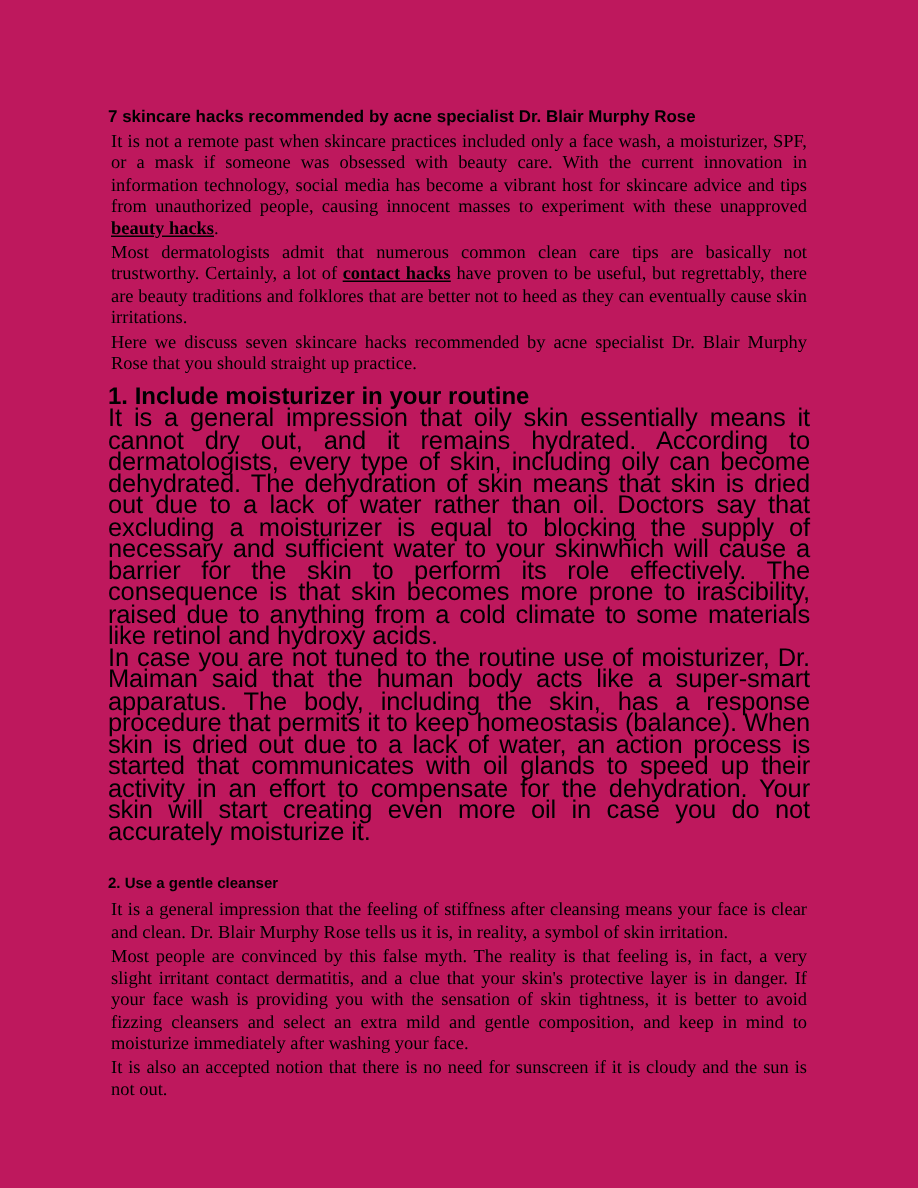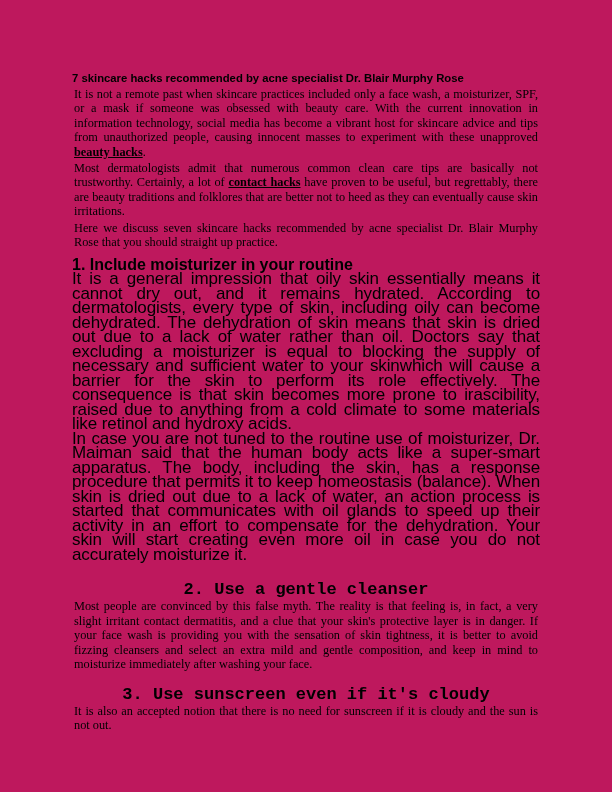--- a/index.html
+++ b/index.html
@@ -34,25 +34,25 @@
   .h-sans {
     margin: 9px 0 0 0;
     font-family: "Liberation Sans", "DejaVu Sans", sans-serif;
     font-weight: 700;
     font-size: 16px;
     line-height: 14px;
     text-align: left;
   }
   .h-serif {
     margin: 0;
-    font-family: Liberation Mono, monospace;
+    font-family: Liberation Sans, sans-serif;
     font-weight: 700;
-    font-size: 17px;
+    font-size: 10px;
     line-height: 15px;
-    text-align: center;
+    text-align: left;
   }
   p.serif {
     margin: 2px;
     font-family: "Liberation Serif", "DejaVu Serif", serif;
     font-size: 12.3px;
     line-height: 14.4px;
     text-align: justify;
   }
   p.sans {
     margin: 0;
@@ -94,21 +94,21 @@
     <p class="serif mt-p3">Here we discuss seven skincare hacks recommended by acne specialist Dr. Blair Murphy Rose that you should straight up practice.</p>
 
     <h2 class="h-sans">1. Include moisturizer in your routine</h2>
 
     <p class="sans mt-p4">It is a general impression that oily skin essentially means it cannot dry out, and it remains hydrated.  According to dermatologists, every type of skin, including oily can become dehydrated. The dehydration of skin means that skin is dried out due to a lack of water rather than oil. Doctors say that excluding a moisturizer is equal to blocking the supply of necessary and sufficient water to your skinwhich will cause a barrier for the skin to perform its role effectively. The consequence is that skin becomes more prone to irascibility, raised due to anything from a cold climate to some materials like retinol and hydroxy acids.</p>
 
     <p class="sans mt-p5">In case you are not tuned to the routine use of moisturizer, Dr. Maiman said that the human body acts like a super-smart apparatus. The body, including the skin, has a response procedure that permits it to keep homeostasis (balance). When skin is dried out due to a lack of water, an action process is started that communicates with oil glands to speed up their activity in an effort to compensate for the dehydration. Your skin will start creating even more oil in case you do not accurately moisturize it.</p>
 
     <h2 class="h-serif mt-h2">2. Use a gentle cleanser</h2>
 
+    <p class="serif mt-p6">It is a general impression that the feeling of stiffness after cleansing means your face is clear and clean. Dr. Blair Murphy Rose tells us it is, in reality, a symbol of skin irritation.</p>
 
     <p class="serif mt-p7">Most people are convinced by this false myth. The reality is that feeling is, in fact, a very slight irritant contact dermatitis, and a clue that your skin's protective layer is in danger.  If your face wash is providing you with the sensation of skin tightness, it is better to avoid fizzing cleansers and select an extra mild and gentle composition, and keep in mind to moisturize immediately after washing your face.</p>
 
-    <h2 class="h-serif mt-h3">3. Use sunscreen even if it's cloudy</h2>
 
     <p class="serif mt-p8">It is also an accepted notion that there is no need for sunscreen if it is cloudy and the sun is not out.</p>
 
   </div>
 </div>
 
 </body></html>

